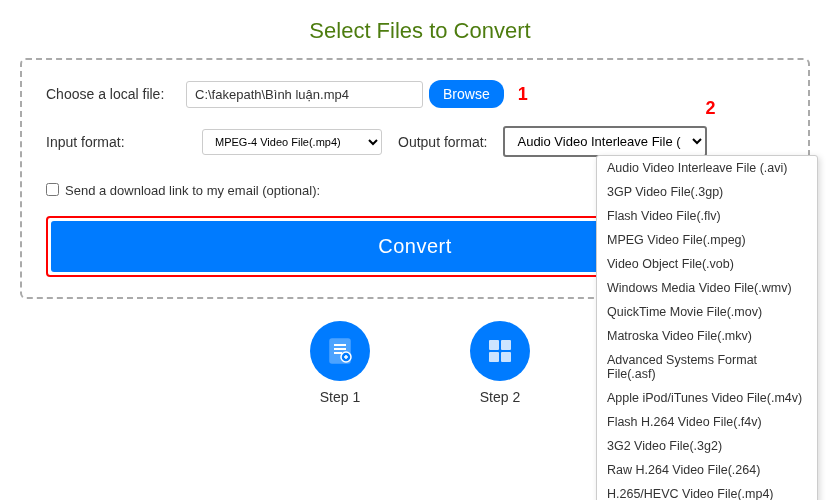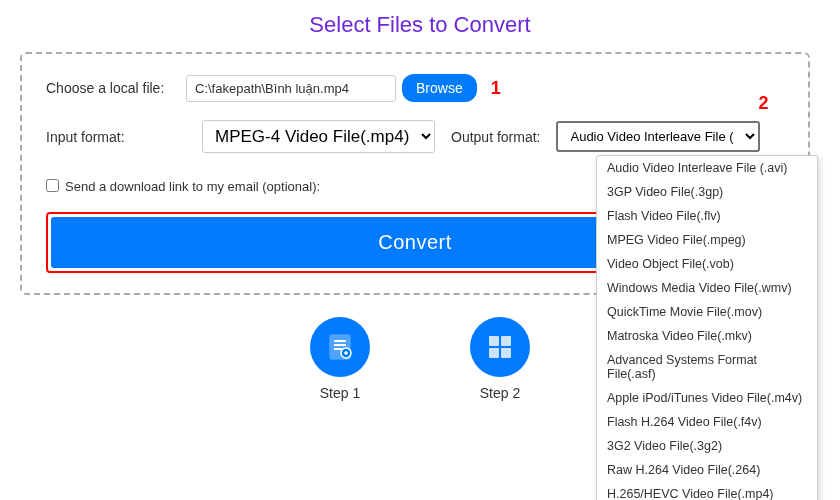--- a/index.html
+++ b/index.html
@@ -8,22 +8,22 @@
       background: #fff;
       width: 840px;
       height: 500px;
       overflow: hidden;
       position: relative;
     }
 
     .page-title {
       text-align: center;
       font-size: 22px;
-      color: #6d28d9;
-      padding: 12px 0 14px;
+      color: #4d7c0f;
+      padding: 18px 0 14px;
       font-weight: normal;
     }
 
     .main-container {
       display: flex;
       padding: 0 20px;
       gap: 0;
     }
 
     .left-panel {
@@ -47,21 +47,21 @@
       min-width: 140px;
     }
 
     .file-input-group {
       display: flex;
       align-items: center;
       gap: 6px;
     }
 
     .file-path-input {
-      width: 210px;
+      width: 237px;
       padding: 5px 8px;
       border: 1px solid #ccc;
       border-radius: 3px;
       font-size: 13px;
       color: #333;
     }
 
     .browse-btn {
       background: #007bff;
       color: white;
@@ -82,21 +82,21 @@
     .format-row {
       display: flex;
       align-items: center;
       gap: 16px;
     }
 
     .format-select {
       padding: 5px 8px;
       border: 1px solid #ccc;
       border-radius: 3px;
-      font-size: 17px;
+      font-size: 11px;
       min-width: 180px;
       background: white;
     }
 
     .output-label {
       font-size: 14px;
       color: #333;
     }
 
     .output-select-wrapper {

